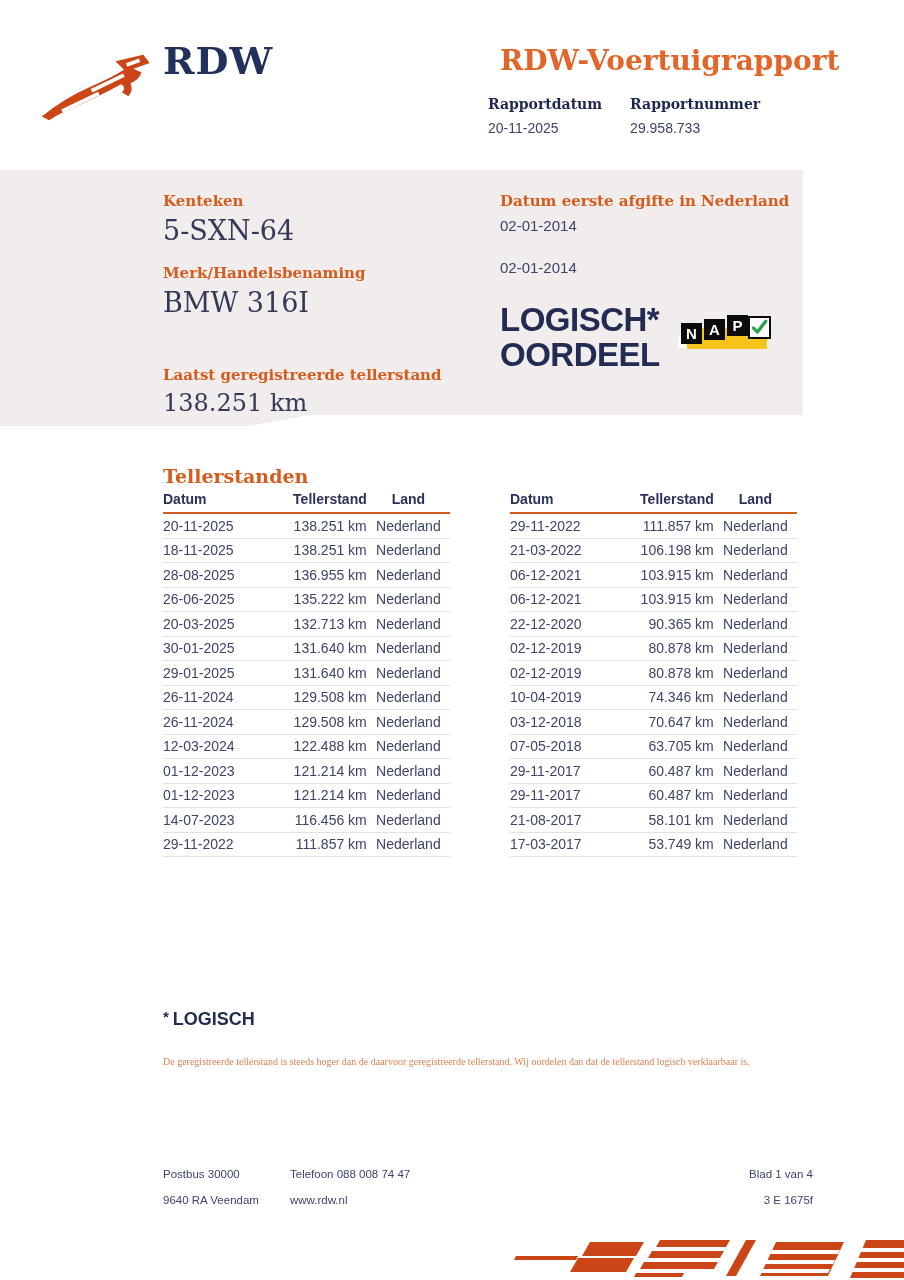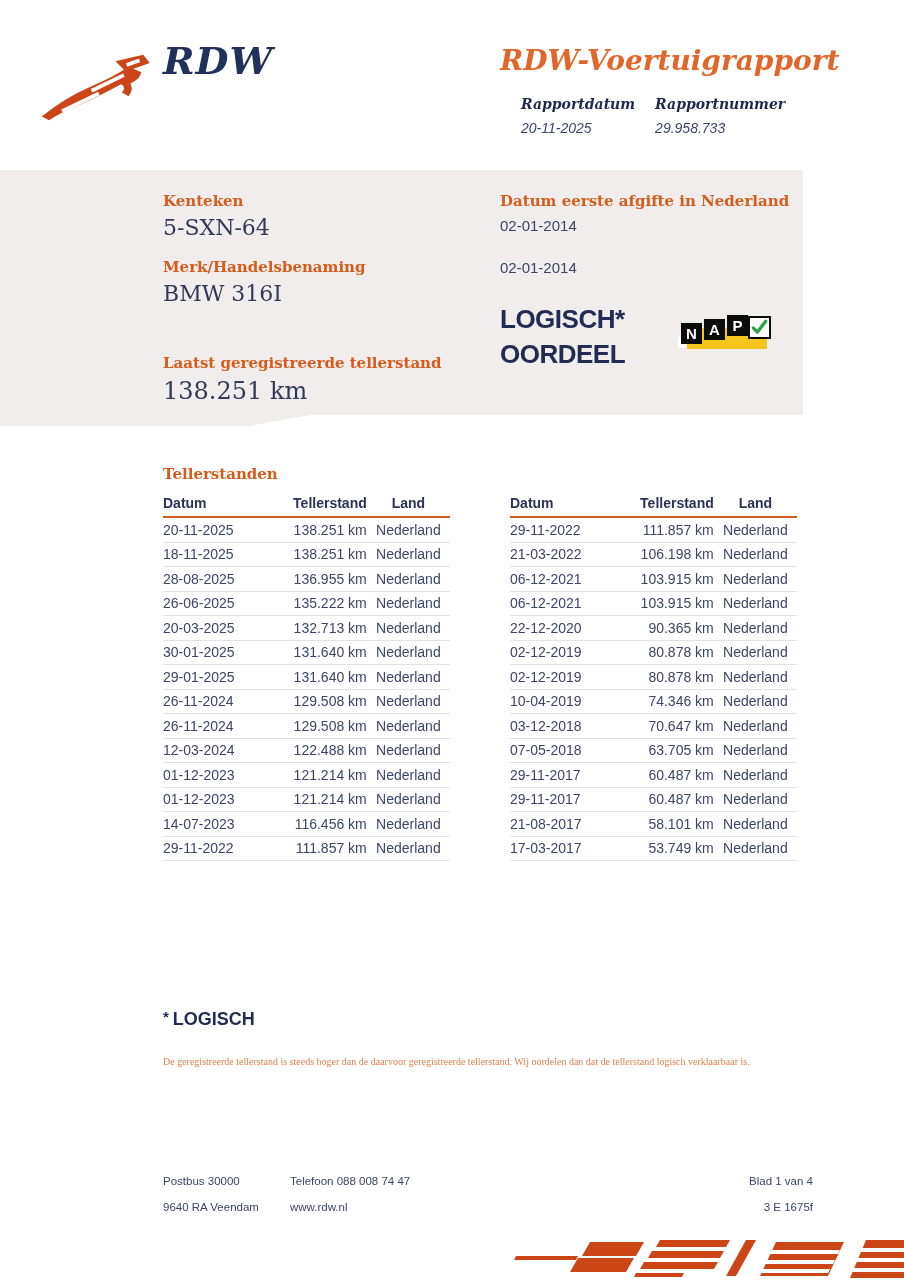--- a/index.html
+++ b/index.html
@@ -18,61 +18,61 @@
   html,body{width:904px;height:1280px;}
   body{
     position:relative;
     background:#ffffff;
     font-family:"Liberation Sans", sans-serif;
     color:var(--slate);
     overflow:hidden;
   }
 
   
-  .header{position:absolute;left:0;top:0;width:904px;height:148px;background:#fff;font-style:italic;}
+  .header{position:absolute;left:0;top:0;width:904px;height:148px;background:#fff;}
   .logo-swoosh{position:absolute;left:38px;top:52px;width:120px;height:72px;}
   .logo-wordmark{
     position:absolute;left:163px;top:38px;
     font-family:"DejaVu Serif", serif;font-weight:bold;
     font-size:38px;color:#22305C;letter-spacing:1px;
   }
   .report-title{
     position:absolute;left:500px;top:44px;
     font-family:"DejaVu Serif", serif;font-weight:600;
     font-size:28px;color:var(--orange-light);
   }
-  .report-meta{position:absolute;left:521px;top:96px;display:flex;gap:20px;justify-content:space-between;}
+  .report-meta{position:absolute;left:488px;top:96px;display:flex;gap:28px;justify-content:space-between;}
   .meta-label{
     font-family:"DejaVu Serif", serif;font-weight:bold;
     font-size:14px;color:#1E2750;margin-bottom:8px;
   }
   .meta-value{font-size:14px;color:var(--slate);}
 
   
   .panel{
     position:absolute;left:0;top:170px;width:803px;height:256px;
     background:var(--panel);
     clip-path:polygon(0 0,100% 0,100% calc(100% - 11px),38.6% calc(100% - 11px),31% 100%,0 100%);
   }
   .field-label{
     font-family:"DejaVu Serif", serif;font-weight:bold;
     font-size:15px;color:var(--orange);
   }
   .field-value-big{
     font-family:"DejaVu Serif", serif;
-    font-size:22px;color:#333A58;margin-top:5px;
+    font-size:27px;color:#333A58;margin-top:5px;
   }
   .field-value-small{font-size:15px;color:var(--slate);margin-top:7px;}
   .panel-col-left{position:absolute;left:163px;top:22px;}
   .panel-col-right{position:absolute;left:500px;top:22px;}
   .gap-sm{height:18px;}
   .gap-lg{height:48px;}
   .oordeel{
     margin-top:26px;
-    font-weight:bold;font-size:26px;line-height:35px;
+    font-weight:bold;font-size:33px;line-height:35px;
     letter-spacing:-0.5px;color:#222B52;
   }
 
   
   .nap{position:absolute;left:677px;top:141px;width:94px;height:42px;}
   .nap-yellow{position:absolute;left:10px;top:17px;width:80px;height:21px;background:var(--yellow);}
   .nap-white-notch{position:absolute;left:1px;top:26px;width:12px;height:11px;background:#fff;}
   .nap-tile{
     position:absolute;width:21px;height:21px;background:#0B0B0B;
     color:#fff;font-weight:bold;font-size:15px;
@@ -83,21 +83,21 @@
   .nap-p{left:50px;top:4px;}
   .nap-check{
     position:absolute;left:71px;top:5px;width:23px;height:23px;
     background:#fff;border:2px solid #0B0B0B;
   }
 
   
   .tellerstanden{position:absolute;left:163px;top:465px;width:634px;}
   .section-heading{
     font-family:"DejaVu Serif", serif;font-weight:bold;
-    font-size:15px;color:var(--orange);margin-bottom:12px;
+    font-size:19px;color:var(--orange);margin-bottom:4px;
   }
   .tables{display:flex;gap:60px;}
   .km-table{width:287px;font-size:14px;color:var(--slate);}
   .km-head{
     display:flex;font-weight:bold;color:#2B3157;
     border-bottom:2px solid #CF5B1F;padding-bottom:5px;
   }
   .km-row{
     display:flex;align-items:center;height:24.5px;
     border-bottom:1px solid var(--sep);
@@ -109,21 +109,21 @@
   
   .footnote{position:absolute;left:163px;top:1008px;width:680px;}
   .footnote-heading{font-weight:bold;font-size:18px;color:#222B52;}
   .footnote-heading .star{font-size:15px;vertical-align:3px;margin-right:4px;}
   .footnote-text{
     margin-top:18px;font-size:10px;line-height:28px;color:var(--orange-soft);font-family:Liberation Serif, serif;
   }
 
   
   .footer{position:absolute;left:163px;top:1168px;width:650px;font-size:11.5px;color:#3C456A;}
-  .footer-row{display:flex;height:26px;align-items:center;}
+  .footer-row{display:flex;height:26px;align-items:flex-start;}
   .f-col1{width:127px;}
   .f-col2{flex:1;}
   .f-col3{text-align:right;}
 
   
   .bottom-graphic{position:absolute;right:0;bottom:0;width:420px;height:44px;}
 </style>
 </head>
 <body>
 

